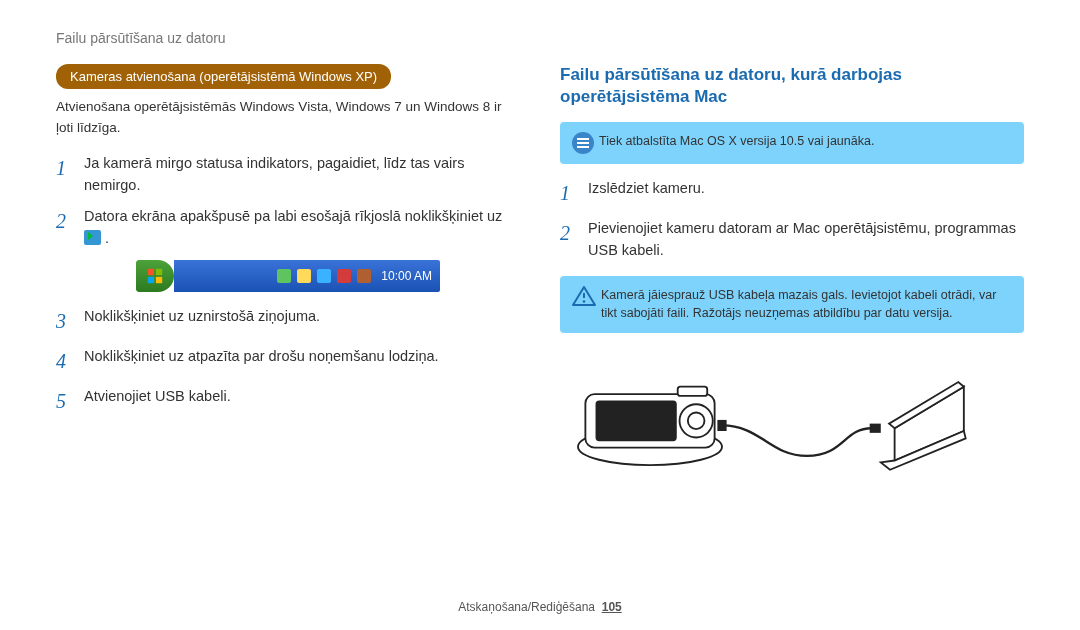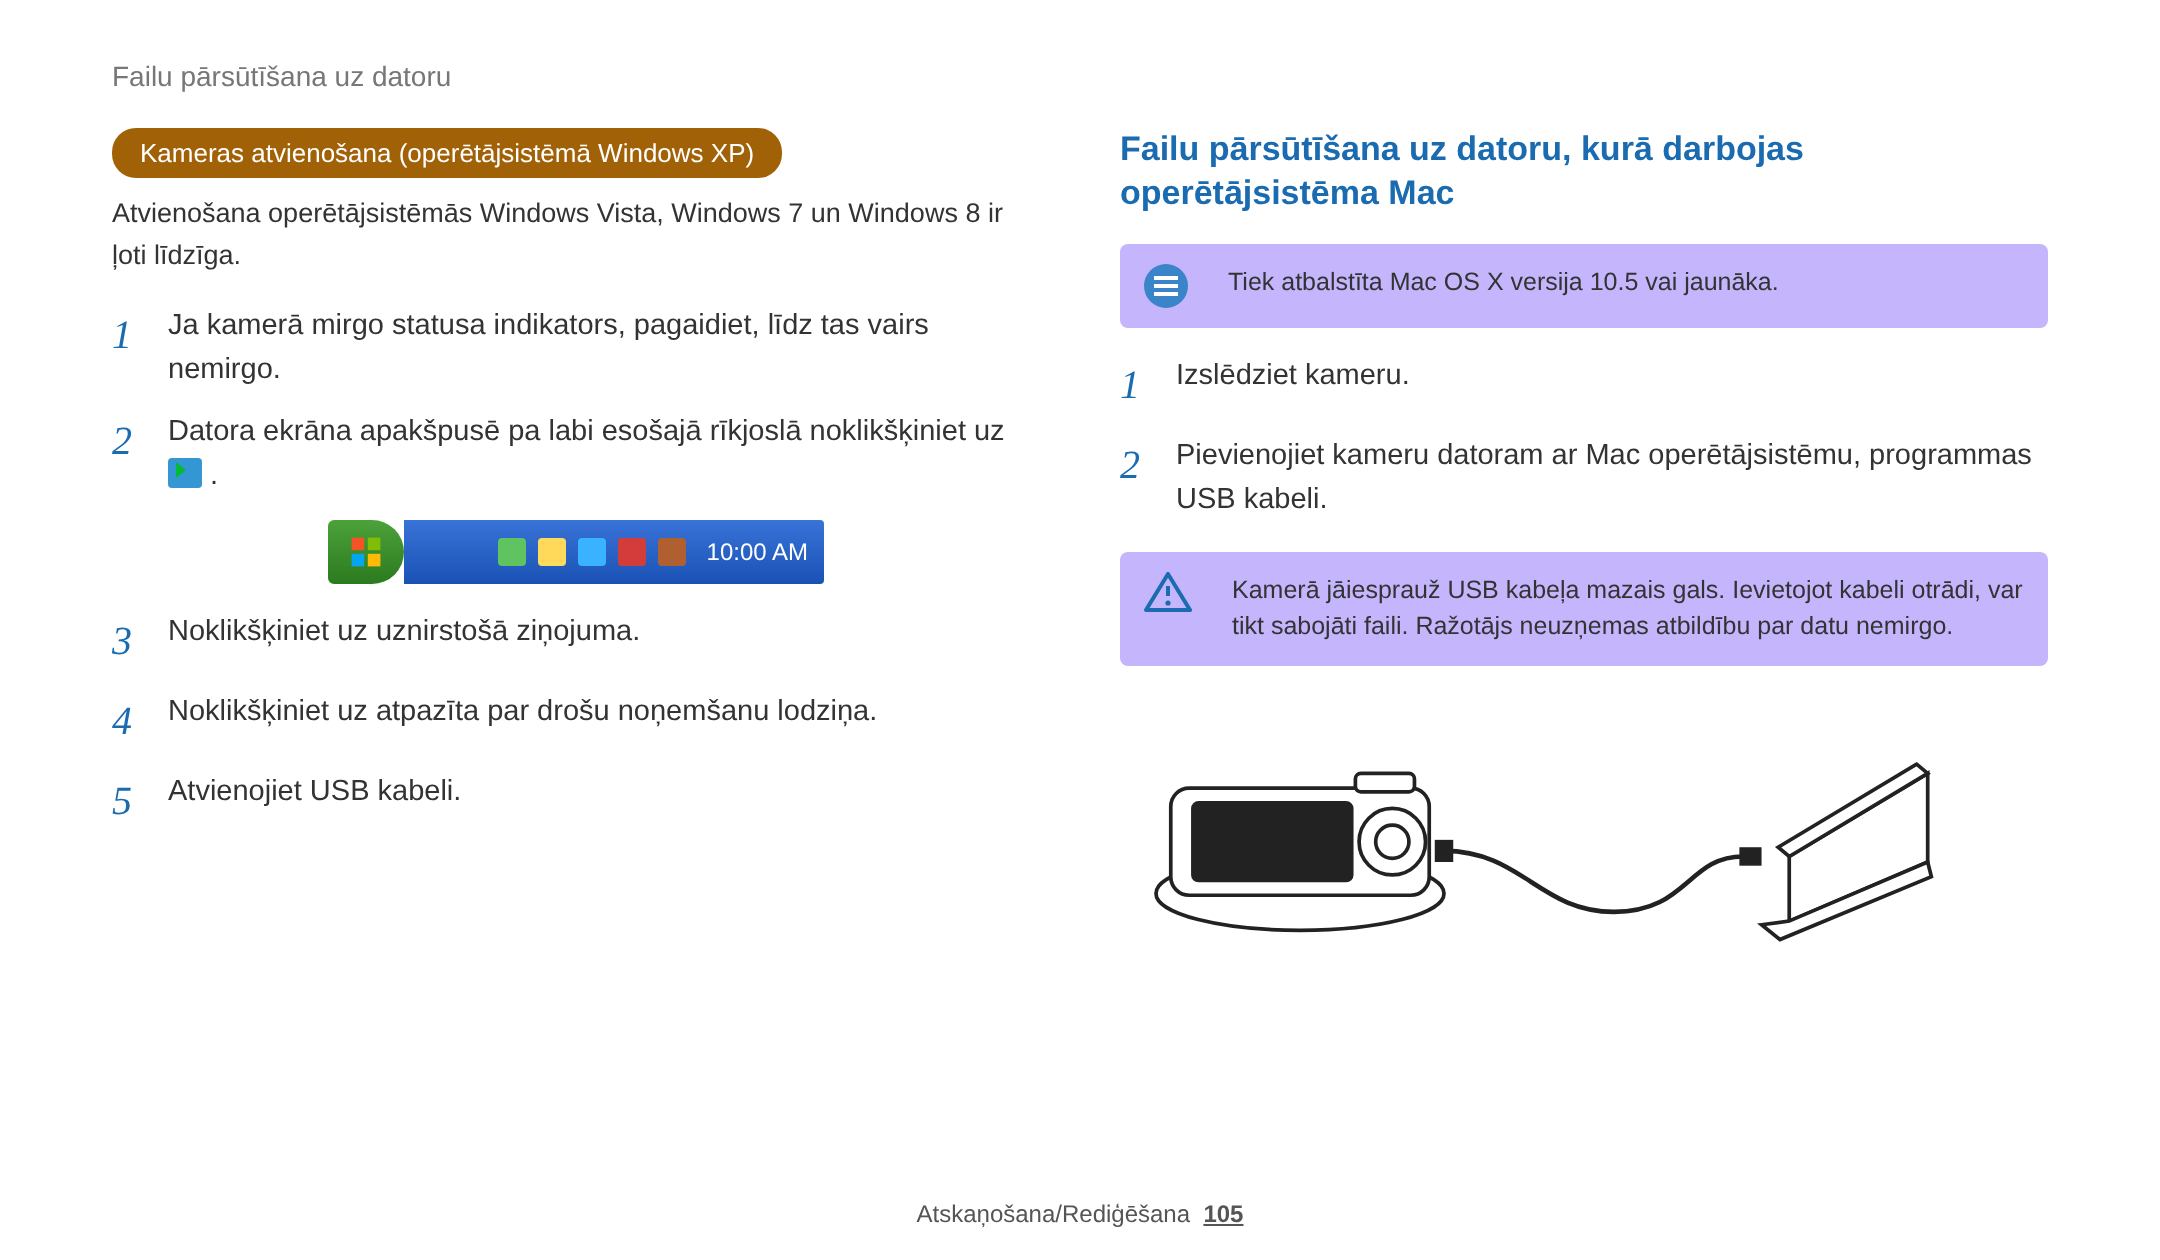--- a/index.html
+++ b/index.html
@@ -65,21 +65,21 @@
     content: "";
     position: absolute;
     top: 2px; left: 4px;
     width: 0; height: 0;
     border-left: 5px solid #0b3;
     border-top: 4px solid transparent;
     border-bottom: 4px solid transparent;
   }
   
   .taskbar {
-    width: 248px;
+    width: 304px;
     height: 32px;
     margin: 10px auto 14px auto;
     display: flex;
     align-items: center;
     border-radius: 2px;
     overflow: hidden;
   }
   .tb-start {
     width: 38px; height: 100%;
     background: linear-gradient(#4ca23a,#2c7a1f);
@@ -104,25 +104,25 @@
   .tb-clock { color: #fff; font-size: 12px; margin-left: 4px; }
   
   .section-head {
     color: #1b6bb0;
     font-size: 17px;
     font-weight: bold;
     line-height: 1.3;
     margin-bottom: 10px;
   }
   .note-box {
-    background: #c4b5fd;
+    background: #7dd3fc;
     border-radius: 4px;
     padding: 10px 12px;
     display: flex;
-    gap: 20px;
+    gap: 5px;
     align-items: flex-start;
     margin: 14px 0;
   }
   .note-badge-info {
     width: 22px; height: 22px; flex-shrink: 0;
     background: #3a84c9;
     border-radius: 50%;
     color: #fff;
     position: relative;
   }
@@ -237,21 +237,21 @@
     </ol>
 
     <div class="note-box">
       <span class="note-badge-warn">
         <svg viewBox="0 0 24 20">
           <polygon points="12,1 23,19 1,19" fill="none" stroke="#1b6bb0" stroke-width="2" stroke-linejoin="round"></polygon>
           <line x1="12" y1="7" x2="12" y2="12" stroke="#1b6bb0" stroke-width="2"></line>
           <circle cx="12" cy="15.5" r="1.3" fill="#1b6bb0"></circle>
         </svg>
       </span>
-      <span class="note-text">Kamerā jāiesprauž USB kabeļa mazais gals. Ievietojot kabeli otrādi, var tikt sabojāti faili. Ražotājs neuzņemas atbildību par datu nemirgo.</span>
+      <span class="note-text">Kamerā jāiesprauž USB kabeļa mazais gals. Ievietojot kabeli otrādi, var tikt sabojāti faili. Ražotājs neuzņemas atbildību par datu versija.</span>
     </div>
 
     
     <svg class="diagram" viewBox="0 0 440 130">
 
       <g stroke="#222" stroke-width="2" fill="#fff">
         <ellipse cx="90" cy="95" rx="78" ry="20"></ellipse>
         <rect x="20" y="38" width="140" height="58" rx="10"></rect>
         <rect x="32" y="46" width="86" height="42" rx="3" fill="#222"></rect>
         <circle cx="140" cy="67" r="18"></circle>

